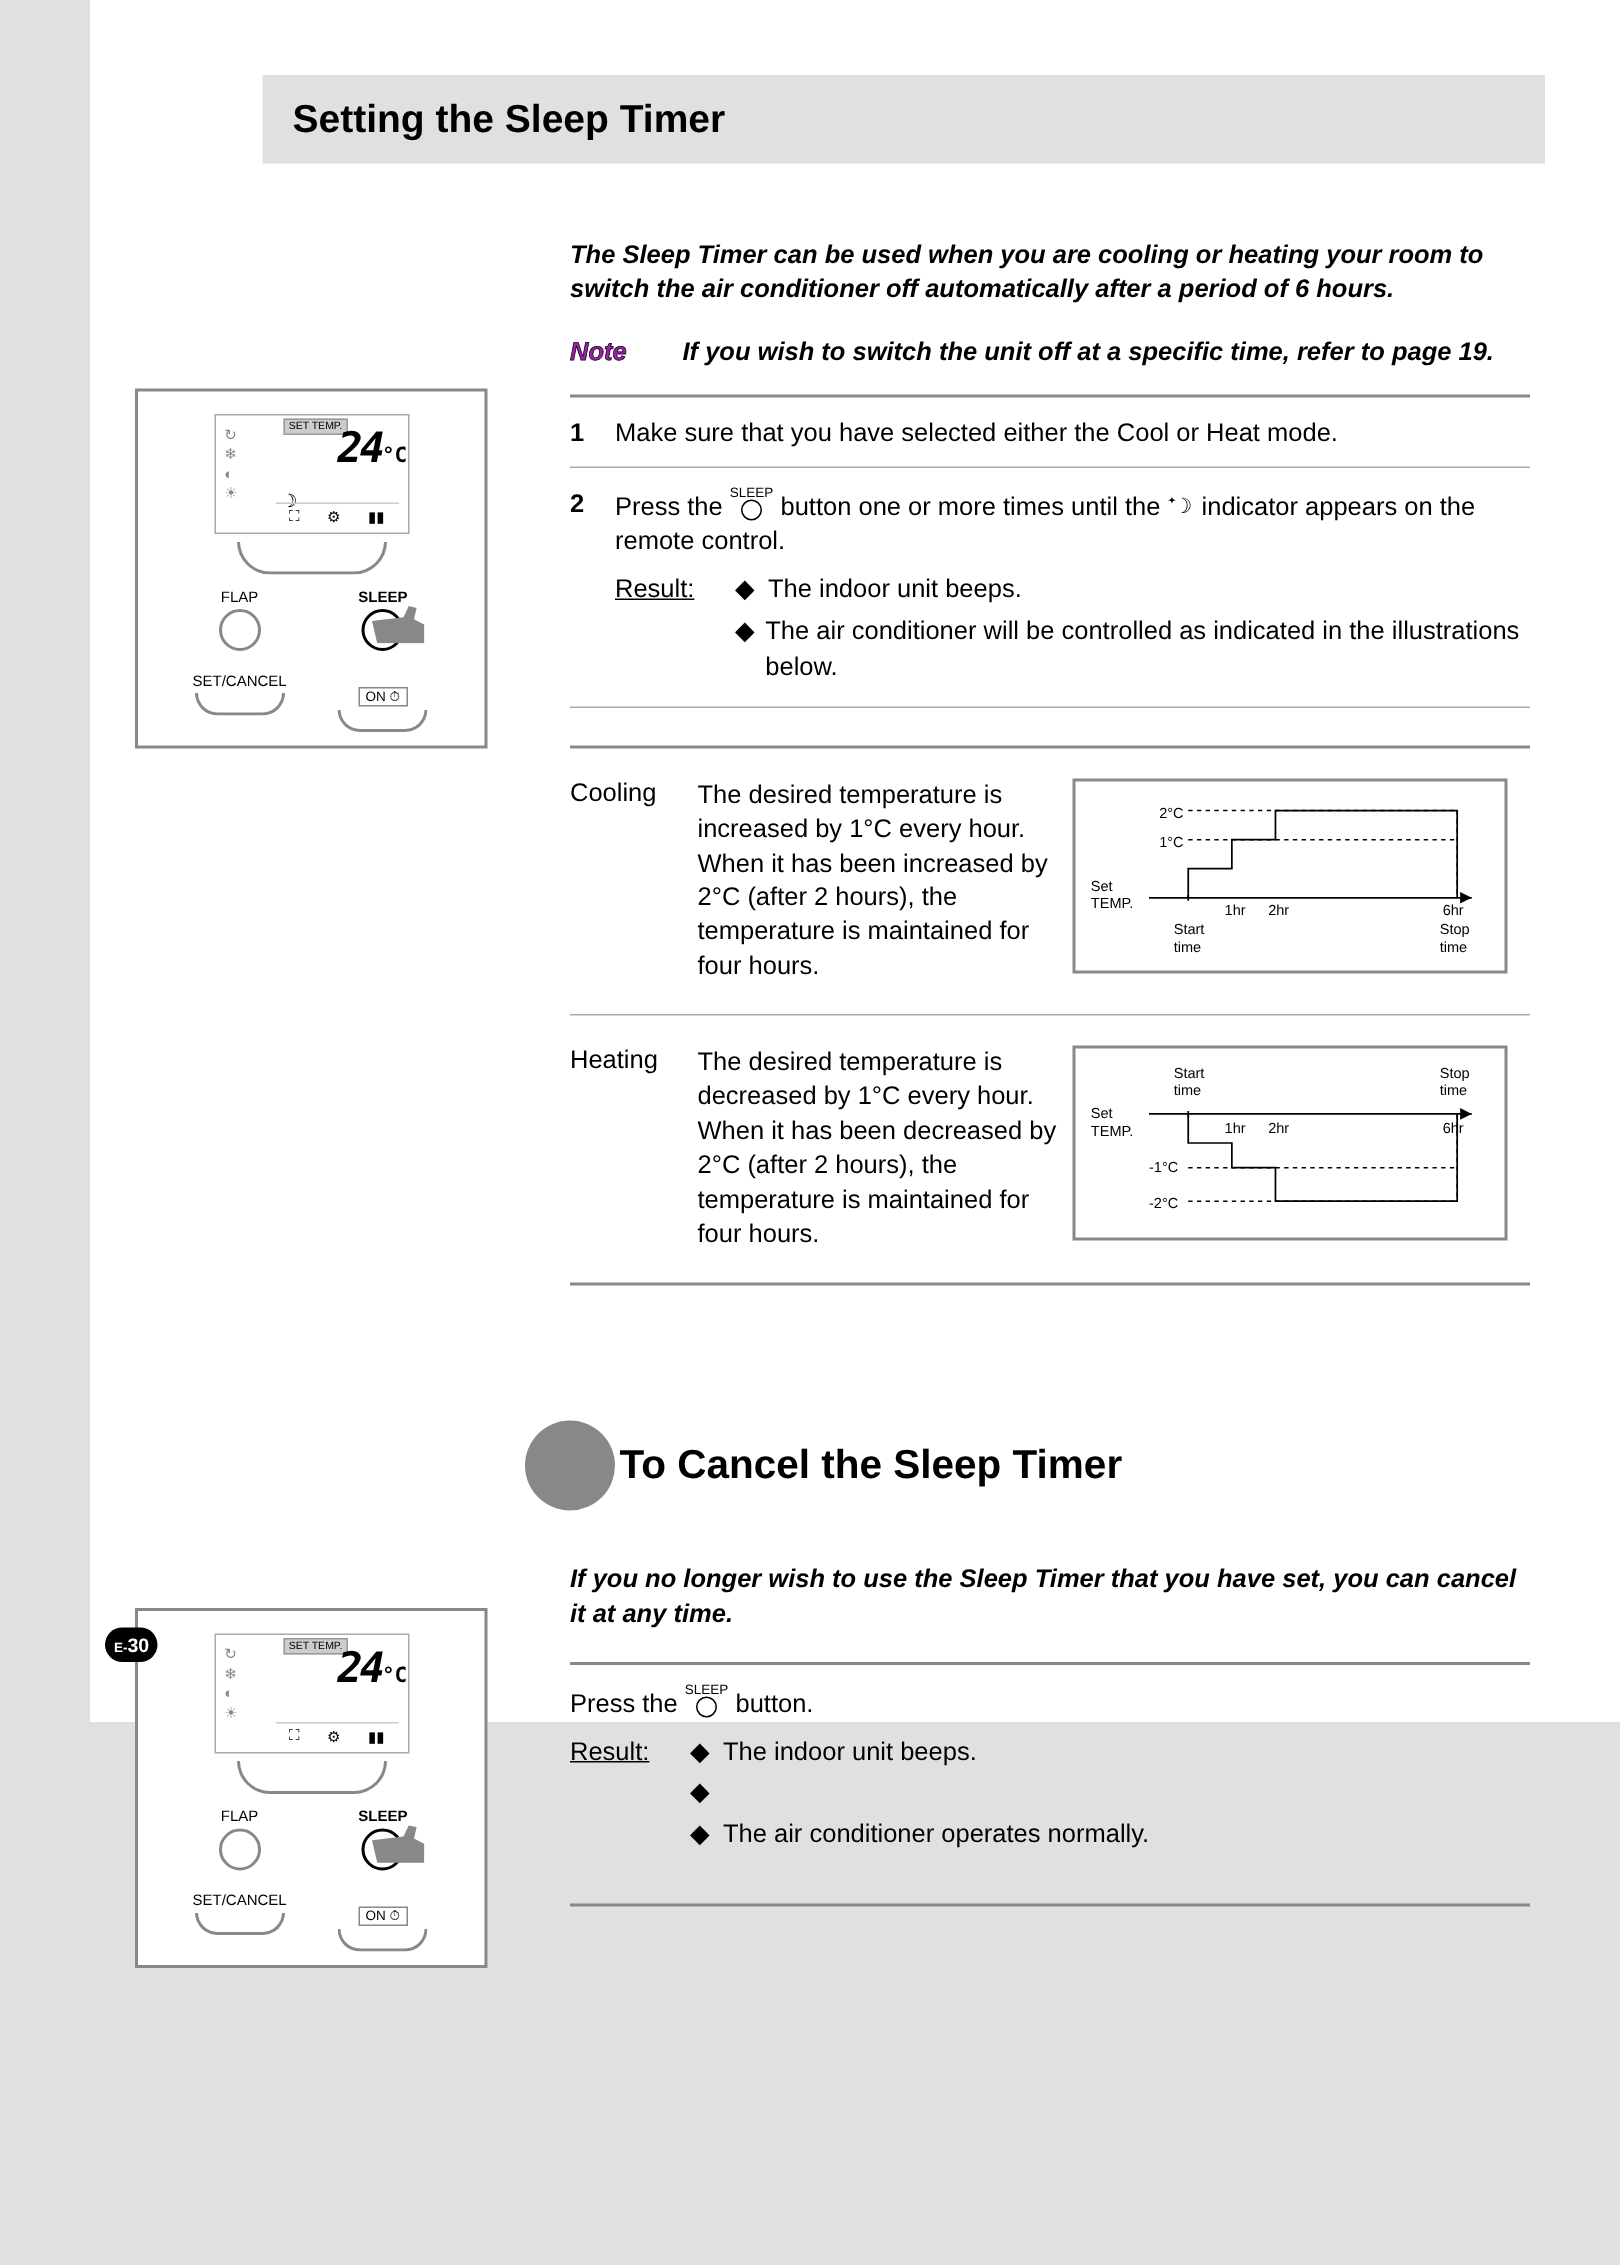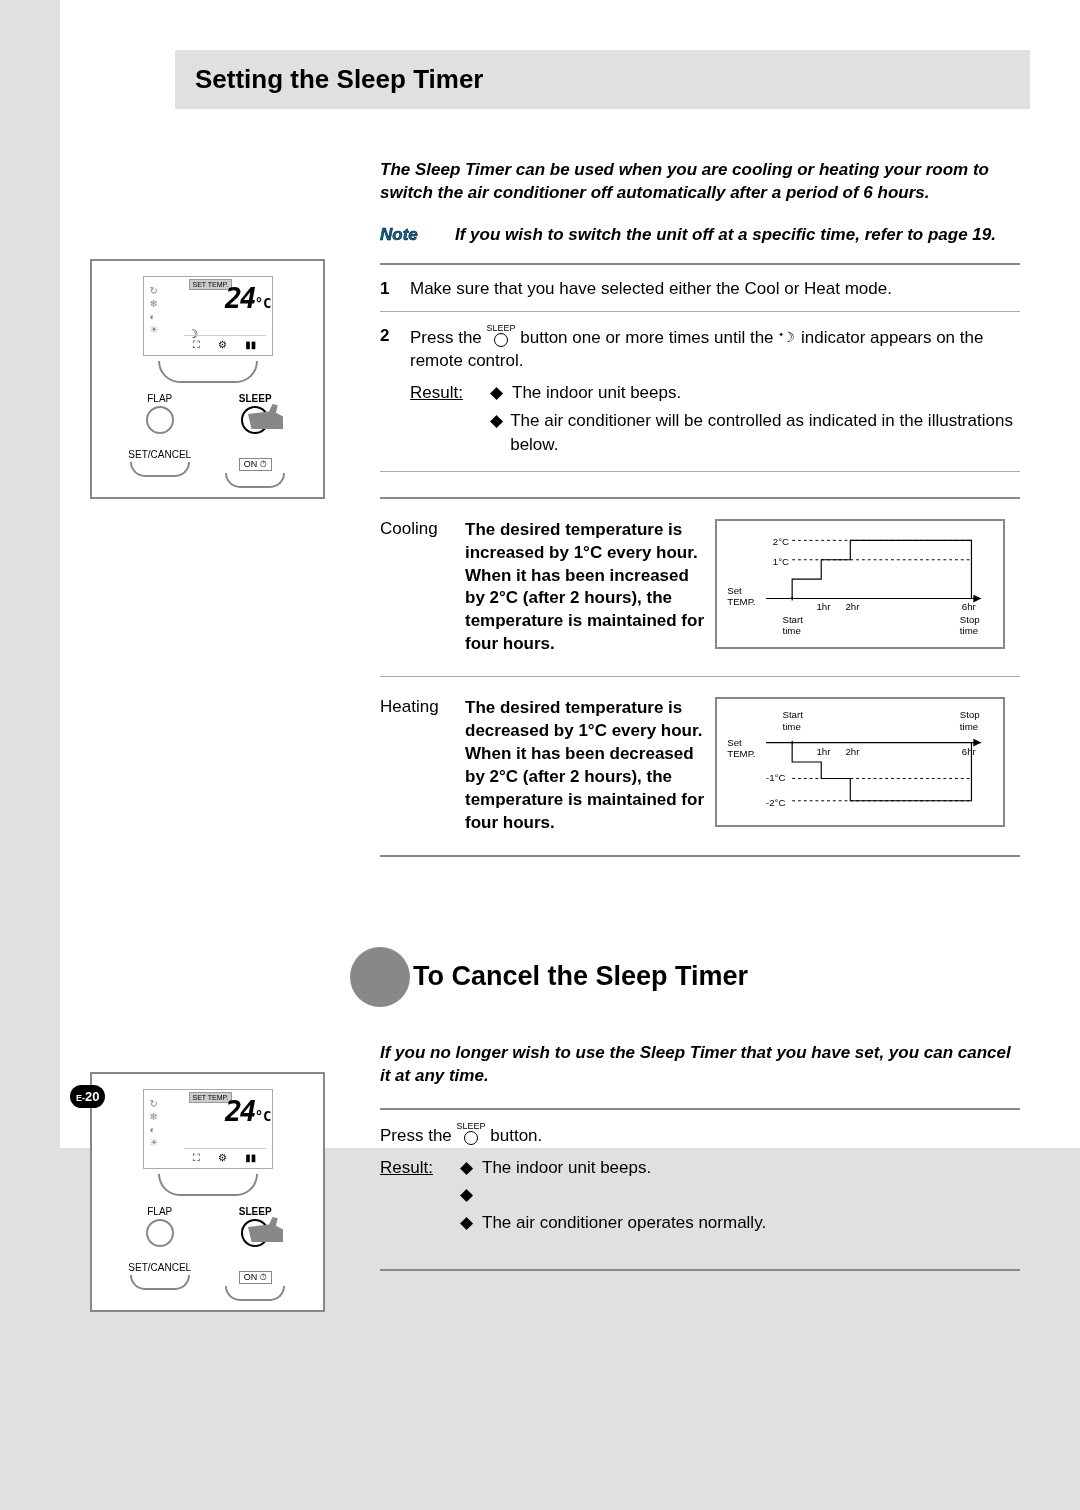--- a/index.html
+++ b/index.html
@@ -28,21 +28,21 @@
   .btns-row { display:flex; justify-content: space-around; margin: 10px 10px 0; font-size:10px; align-items: center; }
   .btns-row .btn { text-align:center; width:50%;}
   .circle-btn { width: 28px; height: 28px; border: 2px solid #888; border-radius: 50%; margin: 2px auto; background:#fff; }
   .big-arc { width: 100px; height: 22px; margin: 5px auto; border: 2px solid #888; border-top: none; border-radius: 0 0 60px 60px; background:#fff;}
   .half-arc { width: 60px; height: 15px; border: 2px solid #888; border-top: none; border-radius: 0 0 30px 30px; margin: 2px auto;}
   .on-badge { border:1px solid #888; font-size:9px; padding:0 4px; display:inline-block; margin-top:20px;}
   .finger { position:absolute; right:40px; bottom:68px; width:35px; height:25px; background:#888; clip-path: polygon(0 40%, 60% 30%, 70% 0, 85% 5%, 80% 35%, 100% 50%, 100% 100%, 10% 100%); }
   
   .intro { font-style: italic; font-weight: bold; font-size: 17px; margin-bottom: 20px; line-height:1.35;}
   .note-row { display:flex; font-style: italic; font-weight:bold; font-size:17px; margin-bottom: 18px; }
-  .note-label { width:75px; color:#0369a1; -webkit-text-stroke: 0.5px #000; }
+  .note-label { width:75px; color:#a21caf; -webkit-text-stroke: 0.5px #000; }
   .hr2 { border-top: 2px solid #888; margin: 10px 0 12px; }
   .hr1 { border-top: 1px solid #aaa; margin: 10px 0 12px; }
   
   .step-row { display:flex; font-size:17px; margin: 8px 0; line-height:1.4;}
   .step-num { width:30px; font-weight:bold; }
   .step-body { flex:1; }
   
   .inline-icon { display:inline-block; vertical-align:middle; text-align:center;}
   .sleep-icon { font-size:14px; line-height:1; display:inline-block; vertical-align: text-bottom;}
   .sleep-icon .s { font-size:9px; display:block; }
@@ -53,21 +53,21 @@
   
   .result-row { display:flex; font-size:17px; margin-top:8px; }
   .result-label { width:80px; text-decoration: underline; }
   .result-body { flex:1; }
   .result-body .bullet-row { display:flex; margin-bottom:4px;}
   .diamond { width:22px; }
   
   .mode-section { margin: 20px 0; }
   .mode-row { display:flex; align-items:flex-start; }
   .mode-label { width:85px; font-size:17px; }
-  .mode-text { width:250px; font-size:17px; line-height:1.35; padding-right:10px;font-weight:bold;}
+  .mode-text { width:250px; font-size:17px; line-height:1.35; padding-right:10px;}
   .chart-box { border:2px solid #888; width:290px; height:130px; position:relative; font-size:11px; }
   
   .cancel-title { display:flex; align-items:center; margin:90px 0 35px 0;}
   .cancel-circle { width:60px; height:60px; border-radius:50%; background:#888; margin-right:-12px; margin-left:-30px; }
   .cancel-text { font-size:27px; font-weight:bold; background:transparent; padding-left:15px; }
   
   .page-number { position: absolute; bottom: 40px; left: 10px; background: #000; color: #fff; border-radius: 14px; padding: 4px 6px; font-size: 13px; font-weight:bold;}
   .page-number .e { font-size:9px; }
   
   
@@ -285,17 +285,17 @@
                   <div>The air conditioner operates normally.</div>
                 </div>
             </div>
           </div>
         </div>
         <div class="hr2" style="margin-top:30px;"></div>
       </div>
     </div>
 
     <div class="page-number">
-      <span class="e">E-</span><span>20</span>
+      <span class="e">E-</span><span>30</span>
     </div>
 
   </div>
 </div>
 
 </body></html>

